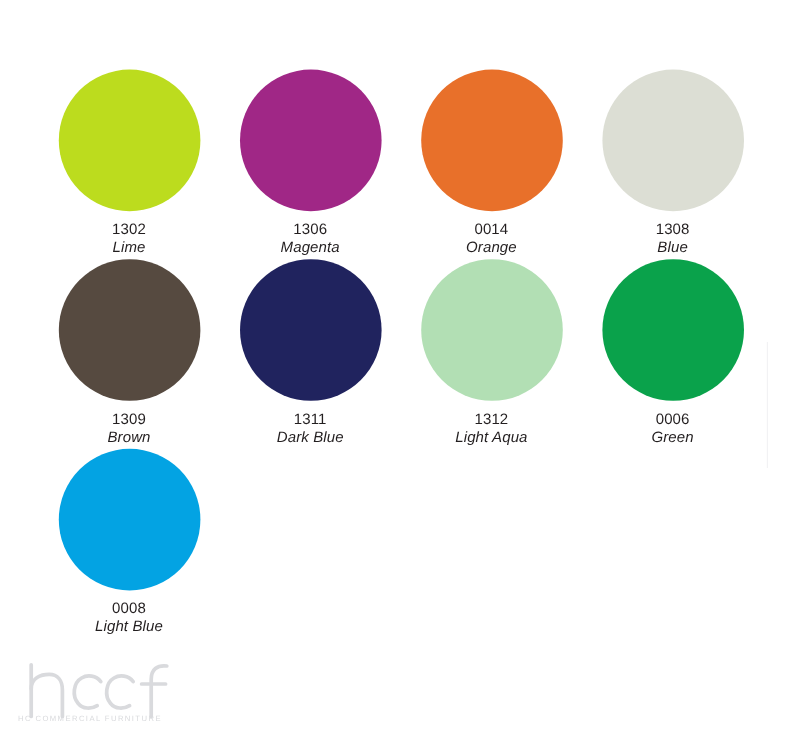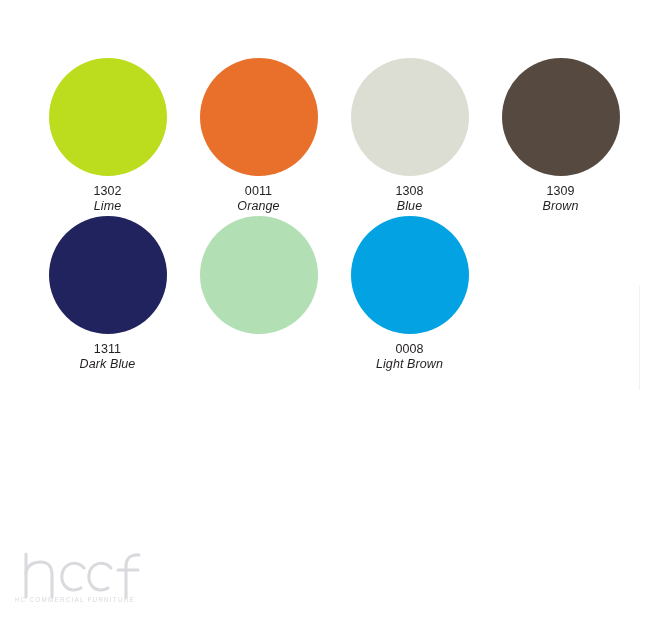--- a/index.html
+++ b/index.html
@@ -109,23 +109,30 @@
 
   <div id="swatch-grid">
       <div class="swatch-cell">
         <div class="swatch-disc" style="background: rgb(188, 220, 30);"></div>
         <div class="swatch-caption">
           <span class="swatch-code">1302</span>
           <span class="swatch-name">Lime</span>
         </div>
       </div>
       <div class="swatch-cell">
+        <div class="swatch-disc" style="background: rgb(160, 39, 134);"></div>
+        <div class="swatch-caption">
+          <span class="swatch-code">1306</span>
+          <span class="swatch-name">Magenta</span>
+        </div>
+      </div>
+      <div class="swatch-cell">
         <div class="swatch-disc" style="background: rgb(232, 112, 42);"></div>
         <div class="swatch-caption">
-          <span class="swatch-code">0011</span>
+          <span class="swatch-code">0014</span>
           <span class="swatch-name">Orange</span>
         </div>
       </div>
       <div class="swatch-cell">
         <div class="swatch-disc" style="background: rgb(220, 222, 212);"></div>
         <div class="swatch-caption">
           <span class="swatch-code">1308</span>
           <span class="swatch-name">Blue</span>
         </div>
       </div>
@@ -138,26 +145,37 @@
       </div>
       <div class="swatch-cell">
         <div class="swatch-disc" style="background: rgb(32, 35, 94);"></div>
         <div class="swatch-caption">
           <span class="swatch-code">1311</span>
           <span class="swatch-name">Dark Blue</span>
         </div>
       </div>
       <div class="swatch-cell">
         <div class="swatch-disc" style="background: rgb(178, 223, 180);"></div>
+        <div class="swatch-caption">
+          <span class="swatch-code">1312</span>
+          <span class="swatch-name">Light Aqua</span>
+        </div>
+      </div>
+      <div class="swatch-cell">
+        <div class="swatch-disc" style="background: rgb(10, 162, 75);"></div>
+        <div class="swatch-caption">
+          <span class="swatch-code">0006</span>
+          <span class="swatch-name">Green</span>
+        </div>
       </div>
       <div class="swatch-cell">
         <div class="swatch-disc" style="background: rgb(3, 163, 227);"></div>
         <div class="swatch-caption">
           <span class="swatch-code">0008</span>
-          <span class="swatch-name">Light Brown</span>
+          <span class="swatch-name">Light Blue</span>
         </div>
       </div>
     </div>
 
   <div id="brand-logo">
     <svg width="200" height="48" viewBox="0 0 200 48" aria-hidden="true">
       <g fill="none" stroke="#d9dadd" stroke-width="3.1" stroke-linecap="round">
 
         <path d="M12 2 L12 45"></path>
         <path d="M12 22 C12 13, 20 10, 27 10 C34 10, 38 15, 38 23 L38 45"></path>

